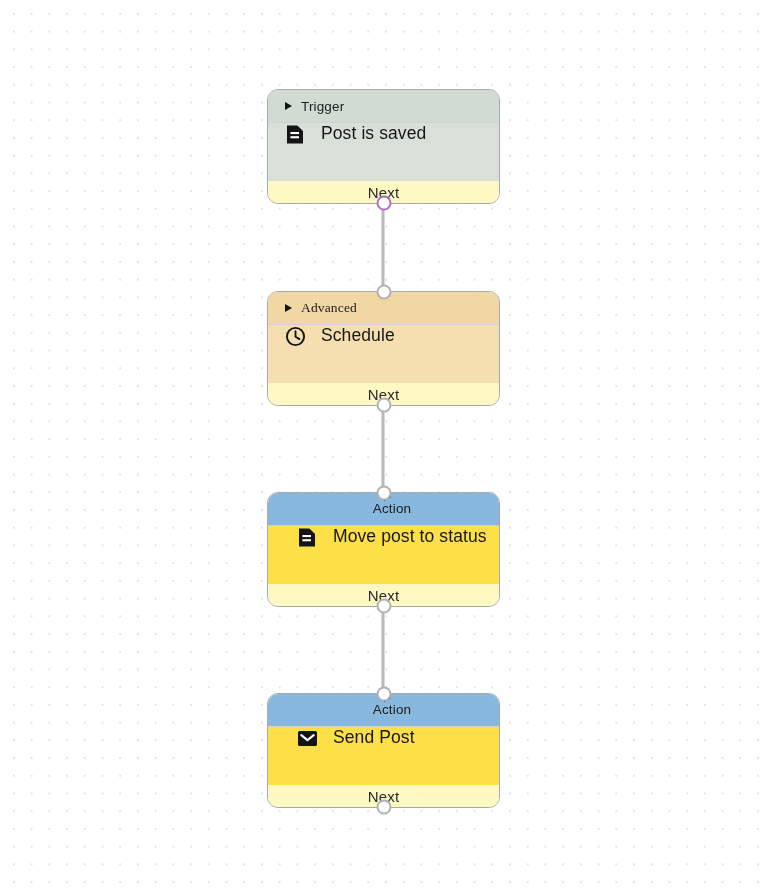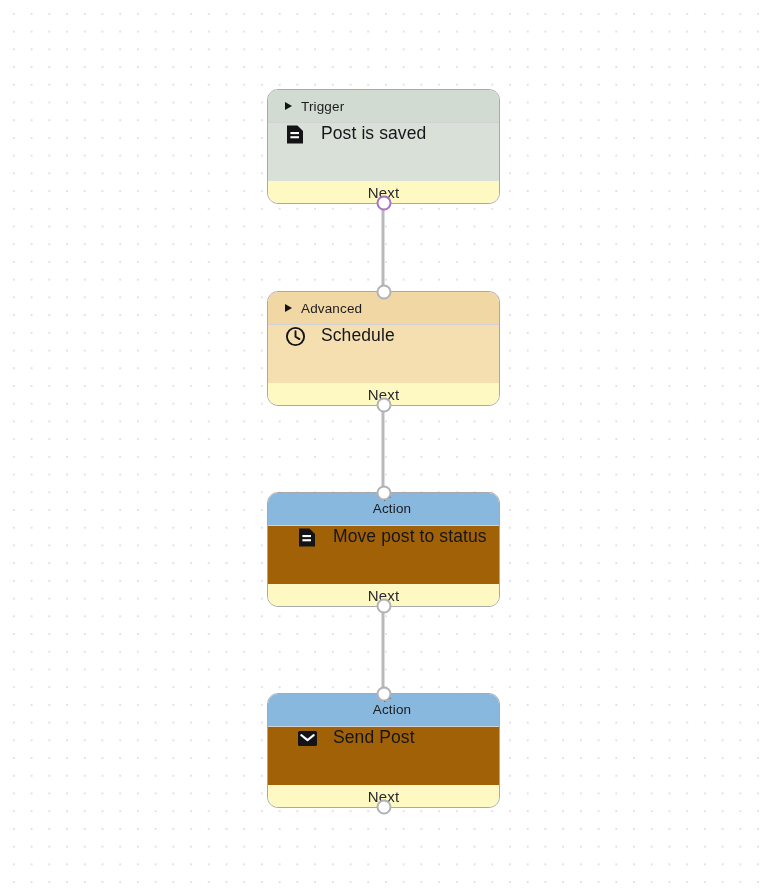--- a/index.html
+++ b/index.html
@@ -124,25 +124,25 @@
     z-index: 4;
   }
   .port.out { top: 100%; }
   .port.in  { top: 0; }
   .port.accent { border-color: #a872c0; }
 
   
   .pal-green  .node-header { background: #d2dbd1; }
   .pal-green  .node-body   { background: #d9e0d8; }
 
-  .pal-wheat  .node-header { background: #f1d7a4; }
+  .pal-wheat  .node-header { background: #f1d7a4; font-family: Liberation Serif, serif; }
   .pal-wheat  .node-body   { background: #f5deaf; }
 
   .pal-blue   .node-header { background: #88b8dd; flex-direction: column; }
-  .pal-blue   .node-body   { background: #a16207; padding-left: 28px; }
+  .pal-blue   .node-body   { background: #fde047; padding-left: 28px; }
 </style>
 </head>
 <body>
 
 <div id="canvas">
 
   <div class="connector" style="top:193px;height:98px;"></div>
   <div class="connector" style="top:394px;height:98px;"></div>
   <div class="connector" style="top:595px;height:98px;"></div>
 

